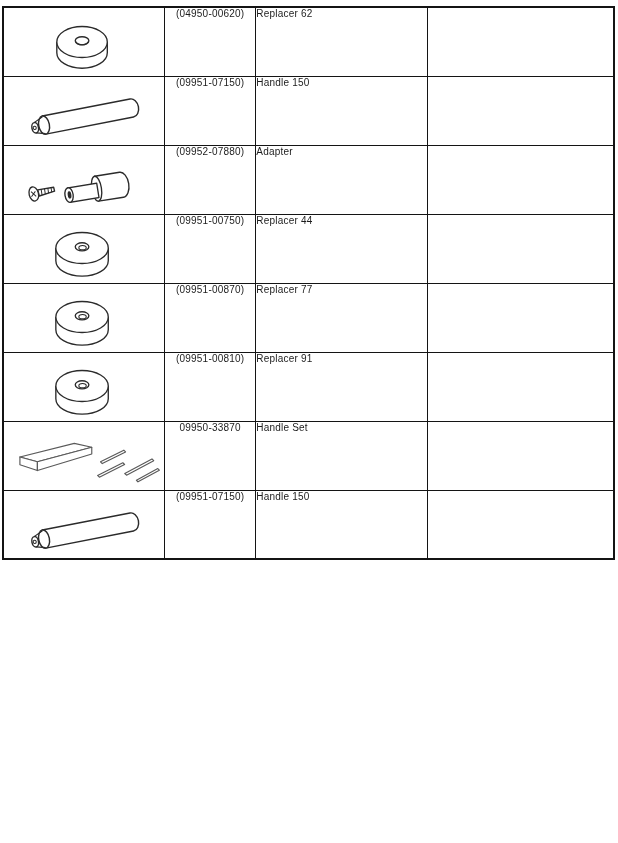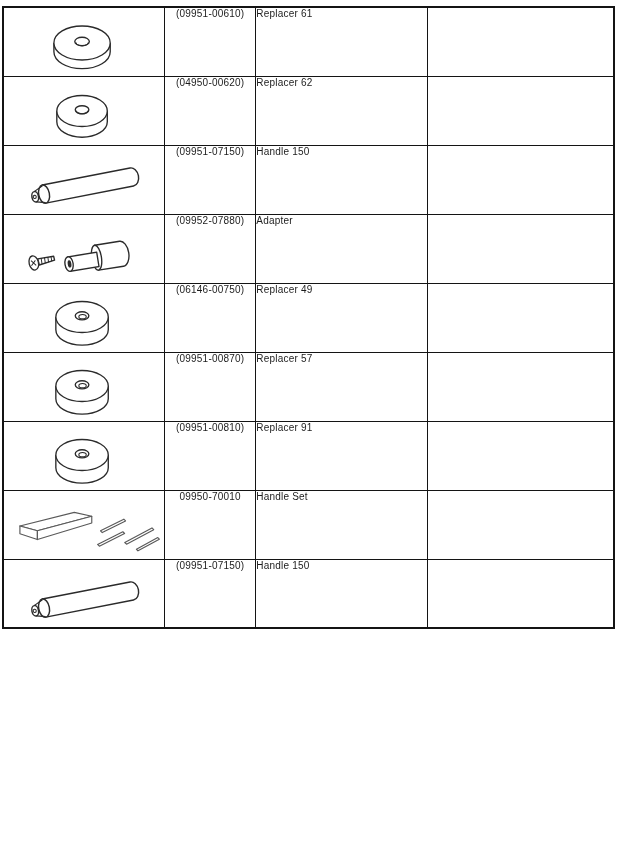--- a/index.html
+++ b/index.html
@@ -137,30 +137,20 @@
 <div class="sheet">
   <table class="sst">
     <colgroup>
       <col class="c-il">
         <col class="c-pn">
         <col class="c-ds">
         <col class="c-nt">
     </colgroup>
     <tbody>
 
-      <tr class="sst-row">
-        <td class="cell-il">
-          <svg class="illus" viewBox="0 0 164 69">
-              <use href="#icon-disc-a"></use>
-            </svg>
-        </td>
-        <td class="cell-pn"><span>(09951-00610)</span></td>
-        <td class="cell-ds"><span>Replacer 61</span></td>
-        <td class="cell-nt"><span></span></td>
-      </tr>
 
       <tr class="sst-row">
         <td class="cell-il">
           <svg class="illus" viewBox="0 0 164 69">
               <use href="#icon-disc-b"></use>
             </svg>
         </td>
         <td class="cell-pn"><span>(04950-00620)</span></td>
         <td class="cell-ds"><span>Replacer 62</span></td>
         <td class="cell-nt"><span></span></td>
@@ -189,54 +179,54 @@
       </tr>
 
 
 
       <tr class="sst-row">
         <td class="cell-il">
           <svg class="illus" viewBox="0 0 164 69">
               <use href="#icon-disc-c"></use>
             </svg>
         </td>
-        <td class="cell-pn"><span>(06146-00750)</span></td>
-        <td class="cell-ds"><span>Replacer 49</span></td>
+        <td class="cell-pn"><span>(09951-00750)</span></td>
+        <td class="cell-ds"><span>Replacer 44</span></td>
         <td class="cell-nt"><span></span></td>
       </tr>
 
       <tr class="sst-row">
         <td class="cell-il">
           <svg class="illus" viewBox="0 0 164 69">
               <use href="#icon-disc-c"></use>
             </svg>
         </td>
         <td class="cell-pn"><span>(09951-00870)</span></td>
-        <td class="cell-ds"><span>Replacer 57</span></td>
+        <td class="cell-ds"><span>Replacer 77</span></td>
         <td class="cell-nt"><span></span></td>
       </tr>
 
       <tr class="sst-row">
         <td class="cell-il">
           <svg class="illus" viewBox="0 0 164 69">
               <use href="#icon-disc-c"></use>
             </svg>
         </td>
         <td class="cell-pn"><span>(09951-00810)</span></td>
         <td class="cell-ds"><span>Replacer 91</span></td>
         <td class="cell-nt"><span></span></td>
       </tr>
 
       <tr class="sst-row">
         <td class="cell-il">
           <svg class="illus" viewBox="0 0 164 69">
               <use href="#icon-handle-set"></use>
             </svg>
         </td>
-        <td class="cell-pn"><span>09950-70010</span></td>
+        <td class="cell-pn"><span>09950-33870</span></td>
         <td class="cell-ds"><span>Handle Set</span></td>
         <td class="cell-nt"><span></span></td>
       </tr>
 
       <tr class="sst-row">
         <td class="cell-il">
           <svg class="illus" viewBox="0 0 164 69">
               <use href="#icon-rod-thick"></use>
             </svg>
         </td>

